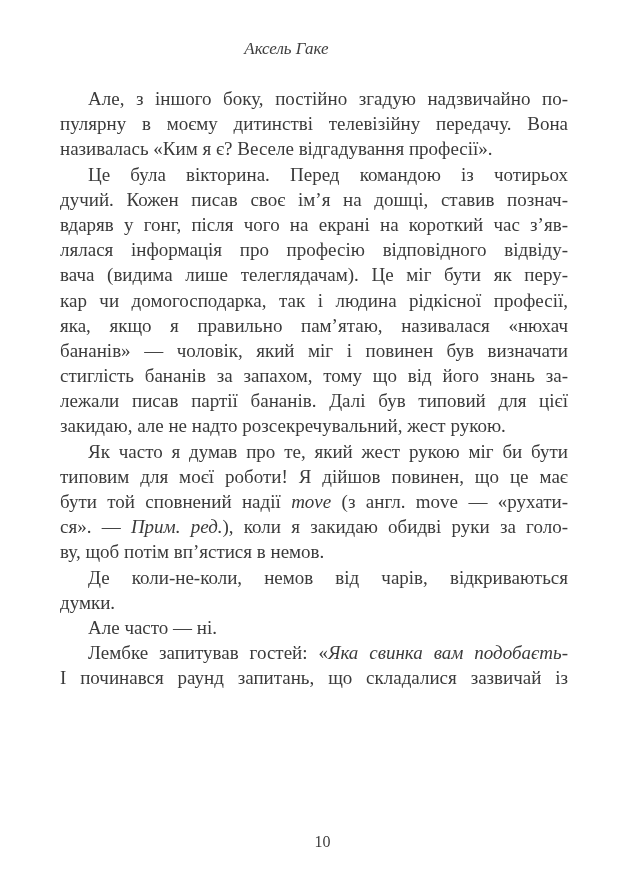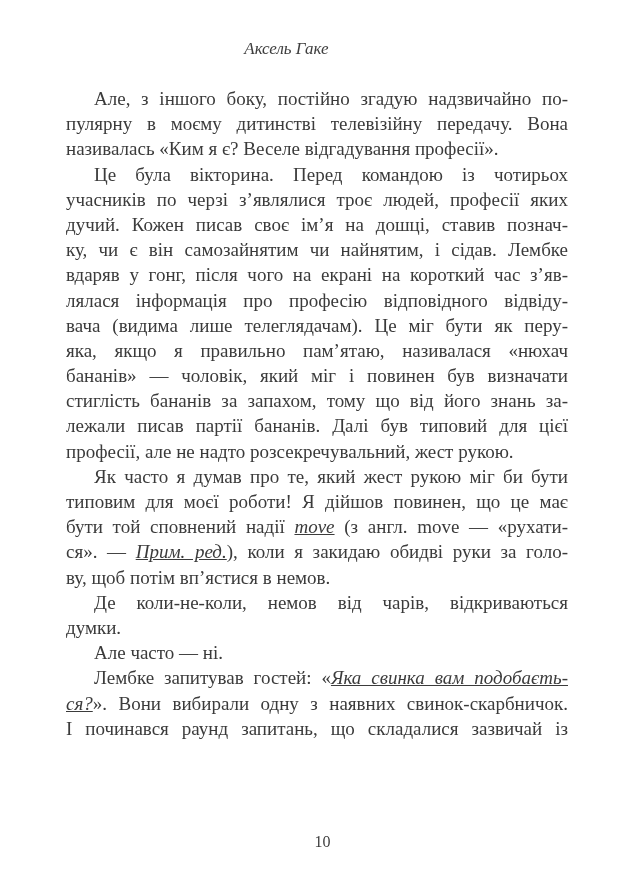--- a/index.html
+++ b/index.html
@@ -34,31 +34,29 @@
     width: 508px;
     font-size: 19px;
   }
   .line {
     height: 25.2px;
     line-height: 25.2px;
     overflow: hidden;
     text-align: justify;
     text-align-last: justify;
     white-space: normal;
-    margin-left: 6px;
   }
   .line.end {
     text-align-last: left;
   }
   .line.first {
     text-indent: 28px;
   }
   .it {
     font-style: italic;
-    text-decoration: underline;
   }
   .page-number {
     position: absolute;
     top: 832px;
     left: 8px;
     width: 629px;
     text-align: center;
     font-size: 16px;
     line-height: 20px;
     color: #3e3e3e;
@@ -68,38 +66,36 @@
 <body>
 
 <div class="page">
   <div class="running-header">Аксель Гаке</div>
 
   <div class="body-text" id="paragraphs">
       <div class="line first"><span class="">Але, з іншого боку, постійно згадую надзвичайно по-</span></div>
       <div class="line"><span class="">пулярну в моєму дитинстві телевізійну передачу. Вона</span></div>
       <div class="line end"><span class="">називалась «Ким я є? Веселе відгадування професії».</span></div>
       <div class="line first"><span class="">Це була вікторина. Перед командою із чотирьох</span></div>
-      <div class="line"><span class="">учасників по черзі з’являлися троє людей, професії яких</span></div>
       <div class="line"><span class="">дучий. Кожен писав своє ім’я на дошці, ставив познач-</span></div>
-      <div class="line"><span class="">ку, чи є він самозайнятим чи найнятим, і сідав. Лембке</span></div>
       <div class="line"><span class="">вдаряв у гонг, після чого на екрані на короткий час з’яв-</span></div>
       <div class="line"><span class="">лялася інформація про професію відповідного відвіду-</span></div>
       <div class="line"><span class="">вача (видима лише телеглядачам). Це міг бути як перу-</span></div>
+      <div class="line"><span class="">кар чи домогосподарка, так і людина рідкісної професії,</span></div>
       <div class="line"><span class="">яка, якщо я правильно пам’ятаю, називалася «нюхач</span></div>
       <div class="line"><span class="">бананів» — чоловік, який міг і повинен був визначати</span></div>
       <div class="line"><span class="">стиглість бананів за запахом, тому що від його знань за-</span></div>
       <div class="line"><span class="">лежали писав партії бананів. Далі був типовий для цієї</span></div>
-      <div class="line end"><span class="">професії, але не надто розсекречувальний, жест рукою.</span></div>
+      <div class="line end"><span class="">закидаю, але не надто розсекречувальний, жест рукою.</span></div>
       <div class="line first"><span class="">Як часто я думав про те, який жест рукою міг би бути</span></div>
       <div class="line"><span class="">типовим для моєї роботи! Я дійшов повинен, що це має</span></div>
       <div class="line"><span class="">бути той сповнений надії </span><span class="it">move</span><span class=""> (з англ. move — «рухати-</span></div>
       <div class="line"><span class="">ся». — </span><span class="it">Прим. ред.</span><span class="">), коли я закидаю обидві руки за голо-</span></div>
       <div class="line end"><span class="">ву, щоб потім вп’ястися в немов.</span></div>
       <div class="line first"><span class="">Де коли-не-коли, немов від чарів, відкриваються</span></div>
       <div class="line end"><span class="">думки.</span></div>
       <div class="line end first"><span class="">Але часто — ні.</span></div>
       <div class="line first"><span class="">Лембке запитував гостей: «</span><span class="it">Яка свинка вам подобаєть-</span></div>
-      <div class="line"><span class="it">ся?</span><span class="">». Вони вибирали одну з наявних свинок-скарбничок.</span></div>
       <div class="line"><span class="">І починався раунд запитань, що складалися зазвичай із</span></div>
     </div>
 
   <div class="page-number">10</div>
 </div>
 
 </body></html>

